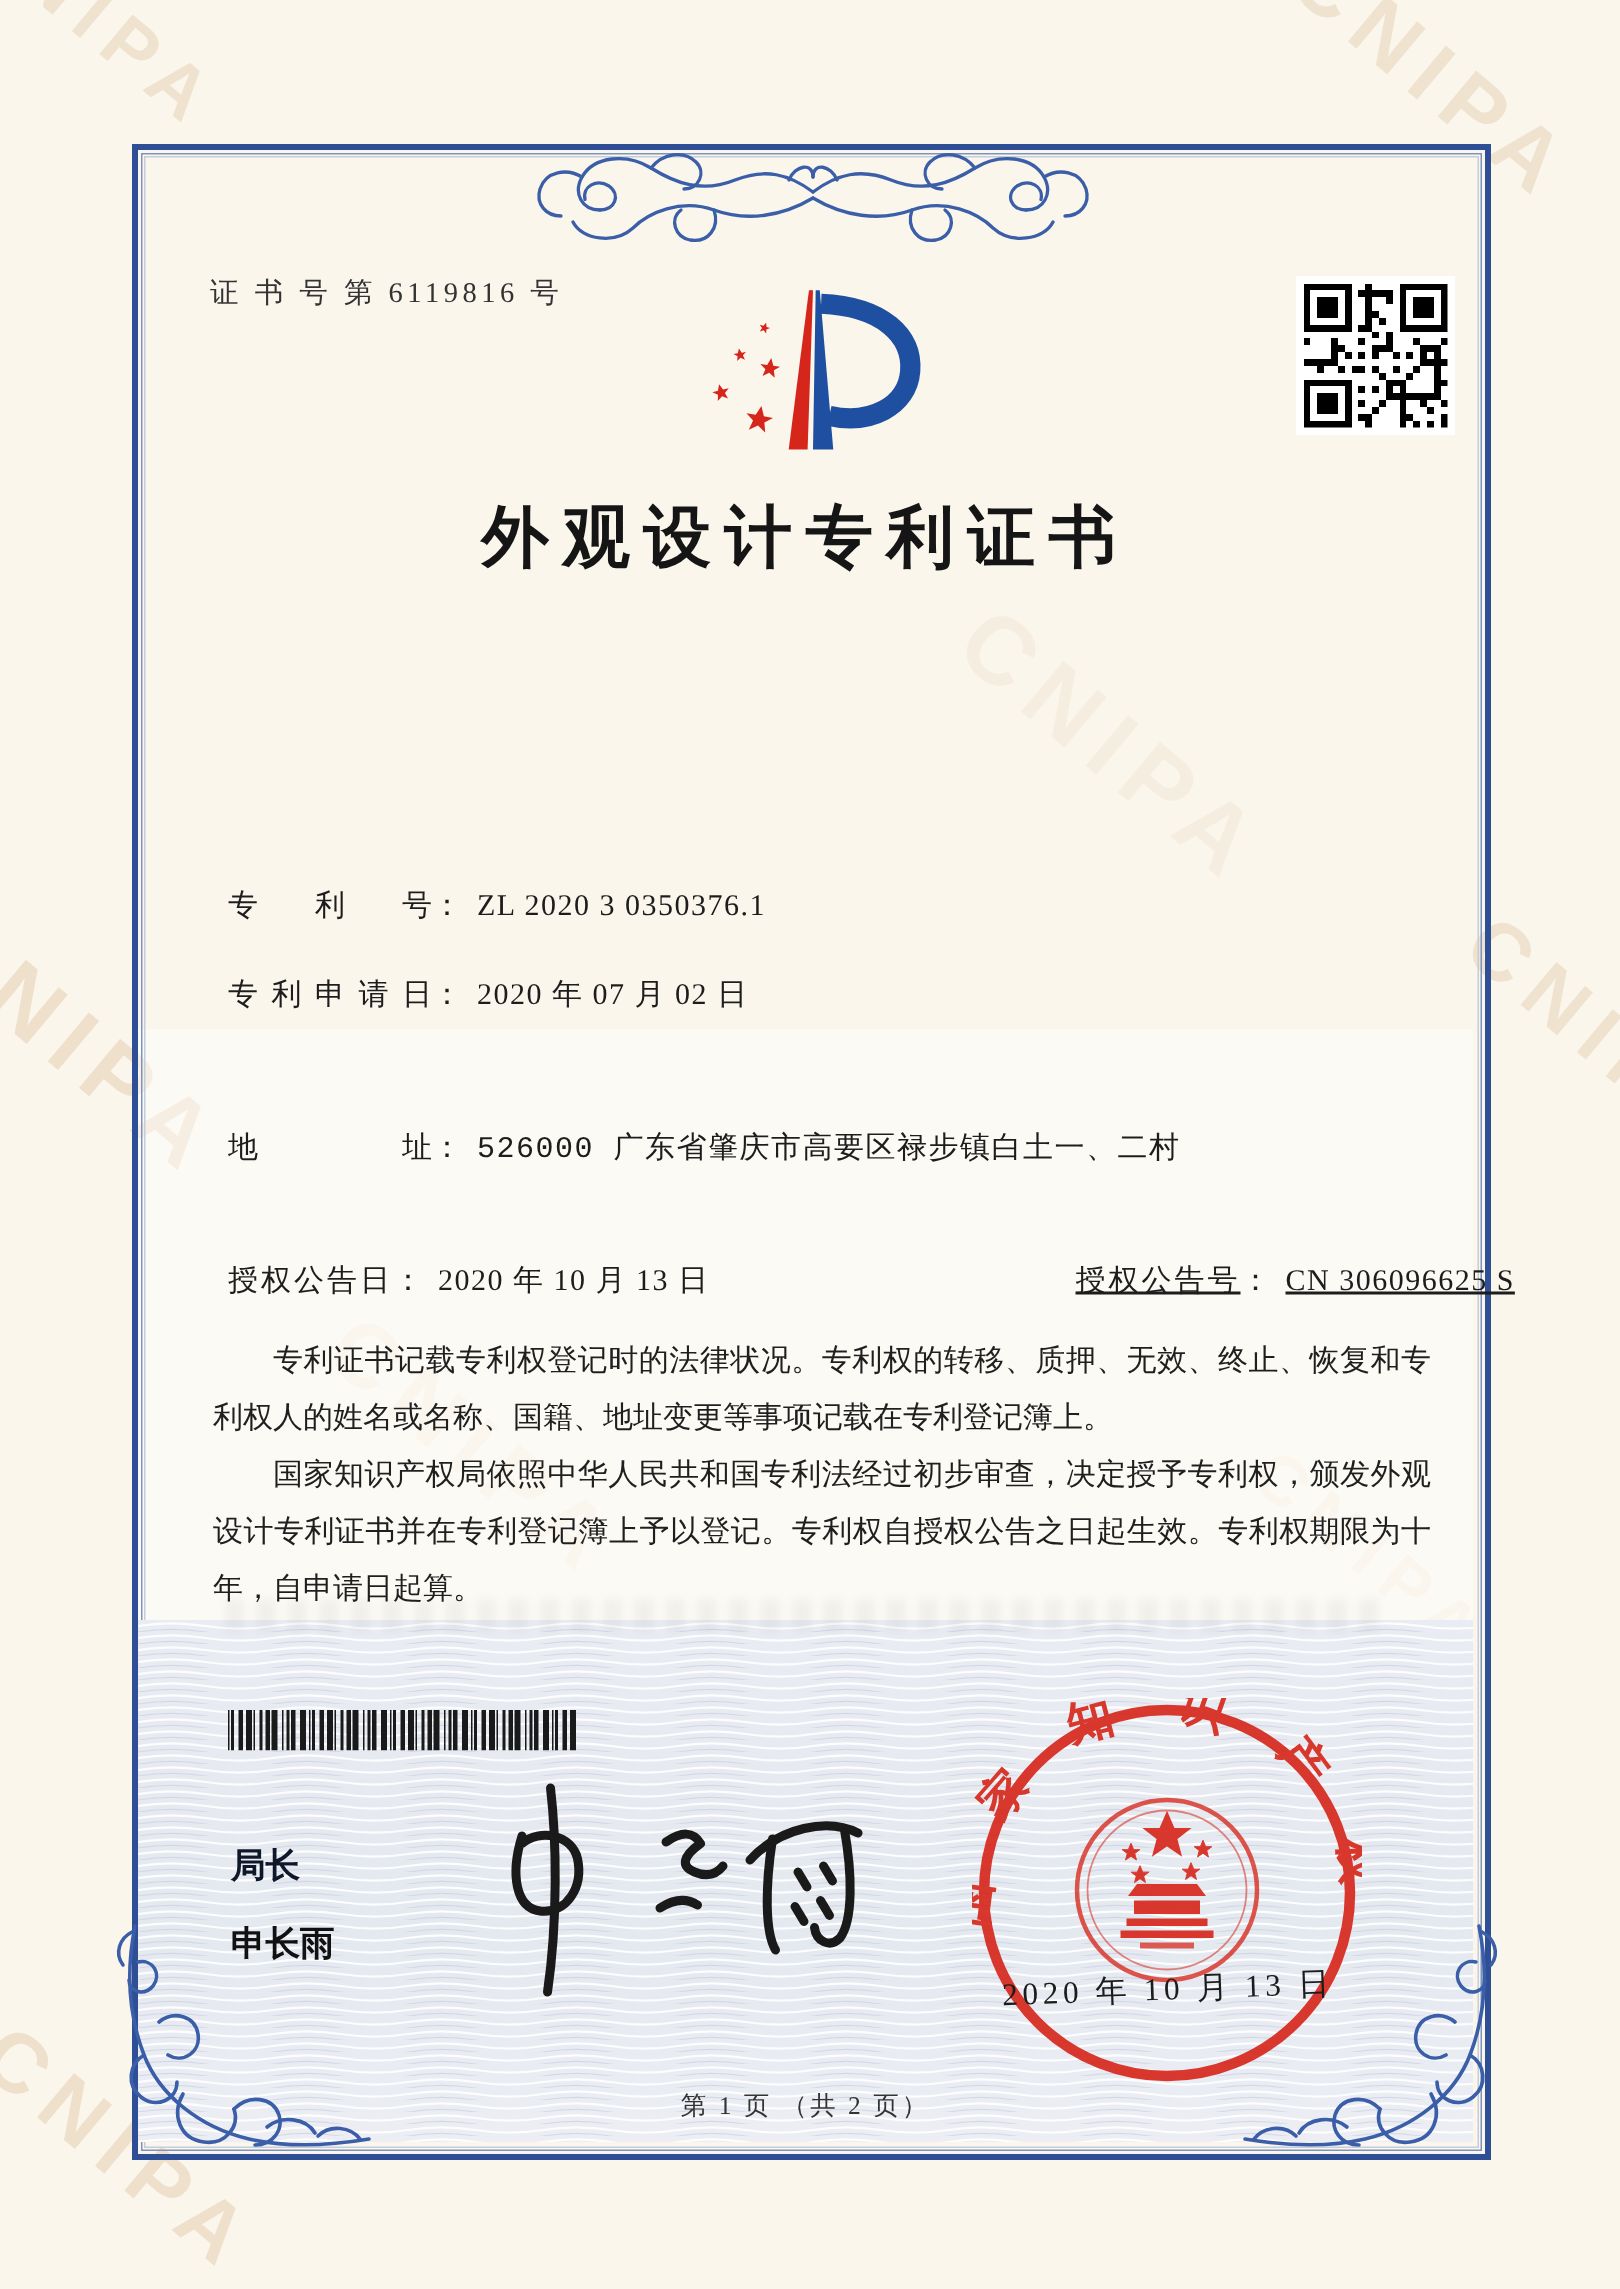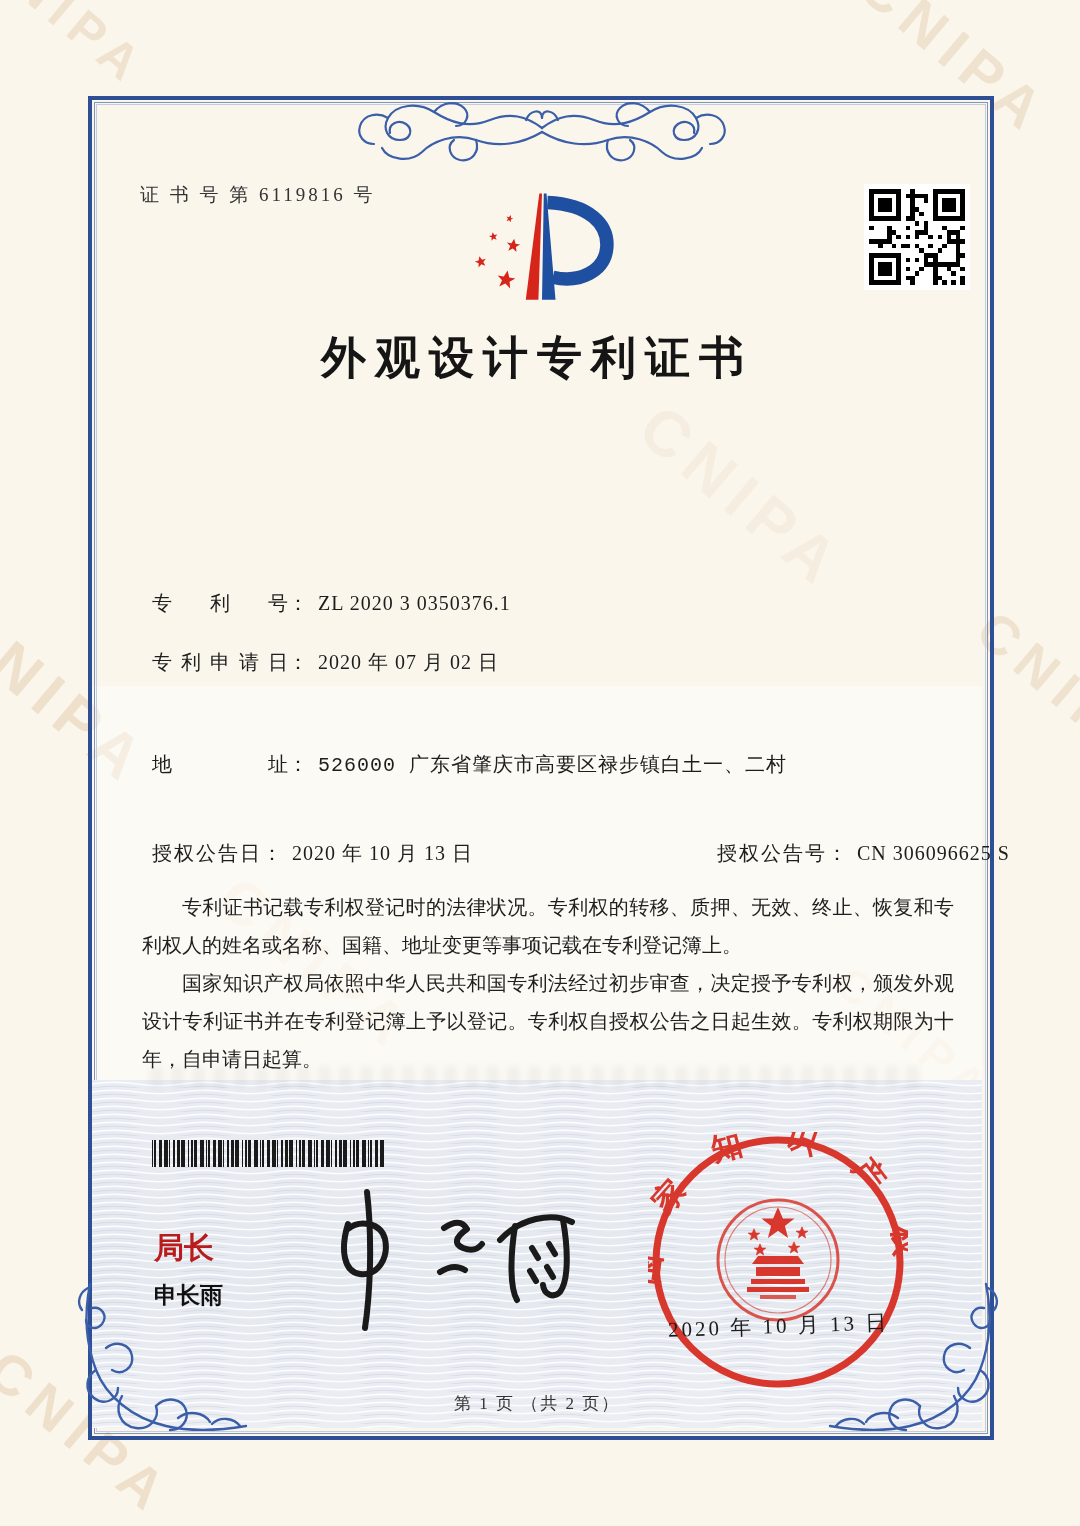--- a/index.html
+++ b/index.html
@@ -35,34 +35,34 @@
   .qr svg{display:block;width:100%;height:100%;}
   .title{position:absolute;left:88px;top:328px;width:898px;text-align:center;
          font-size:45px;font-weight:bold;letter-spacing:9px;color:#151515;z-index:5;}
 
   
   .field-row{position:absolute;left:152px;font-size:20px;color:#1d1d1d;z-index:5;white-space:nowrap;}
   .flabel{display:inline-block;width:136px;text-align:justify;text-align-last:justify;}
   .fcolon{display:inline-block;margin-right:10px;}
   .fvalue{letter-spacing:1px;}
   .fvalue2{position:absolute;left:300px;font-size:20px;color:#1d1d1d;z-index:5;letter-spacing:1px;}
-  .grant-pair2{position:absolute;left:565px;top:0;}
+  .grant-pair2{position:absolute;left:565px;top:0;text-decoration:underline;}
   .glabel{letter-spacing:2px;}
 
   
   .body-text{position:absolute;left:142px;top:888px;width:812px;font-size:20px;
              line-height:38px;text-align:justify;color:#1f1f1f;z-index:5;}
   .body-text p{margin:0;text-indent:2em;}
 
   
   .barcode{position:absolute;left:152px;top:1140px;width:288px;height:27px;z-index:6;
            font-size:0;white-space:nowrap;overflow:hidden;}
   .barcode i{display:inline-block;height:100%;}
-  .signer-title{position:absolute;left:154px;top:1228px;font-size:30px;font-weight:bold;
-                font-family:"Liberation Sans","DejaVu Sans",sans-serif;color:#b91c1c;z-index:6;}
+  .signer-title{position:absolute;left:154px;top:1228px;font-size:23px;font-weight:bold;
+                font-family:"Liberation Sans","DejaVu Sans",sans-serif;color:#0f172a;z-index:6;}
   .signer-name{position:absolute;left:154px;top:1280px;font-size:23px;font-weight:bold;
                font-family:"Liberation Sans","DejaVu Sans",sans-serif;color:#111;z-index:6;}
   .signature{position:absolute;left:292px;top:1178px;width:300px;height:160px;z-index:6;}
   .seal{position:absolute;left:648px;top:1132px;width:260px;height:260px;z-index:6;opacity:.92;}
   .seal-date{position:absolute;left:668px;top:1312px;font-size:21px;letter-spacing:3px;
              color:#1c1c1c;z-index:7;transform:rotate(-2deg);white-space:nowrap;}
   .footer{position:absolute;left:88px;top:1392px;width:898px;text-align:center;
           font-size:17px;letter-spacing:2px;color:#333;z-index:6;}
 
   

